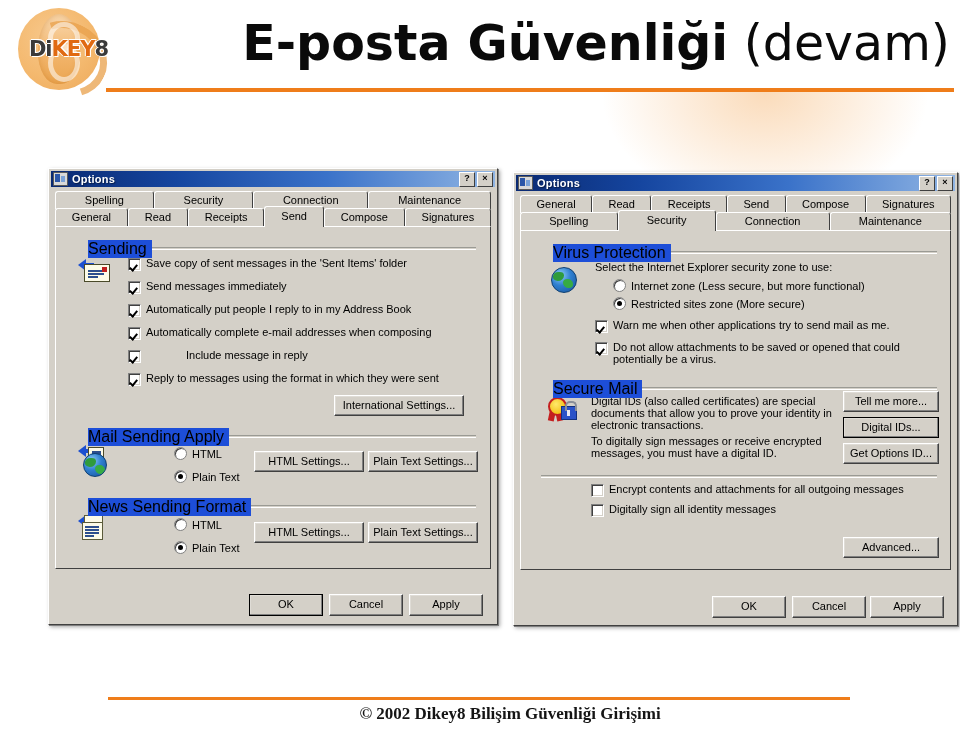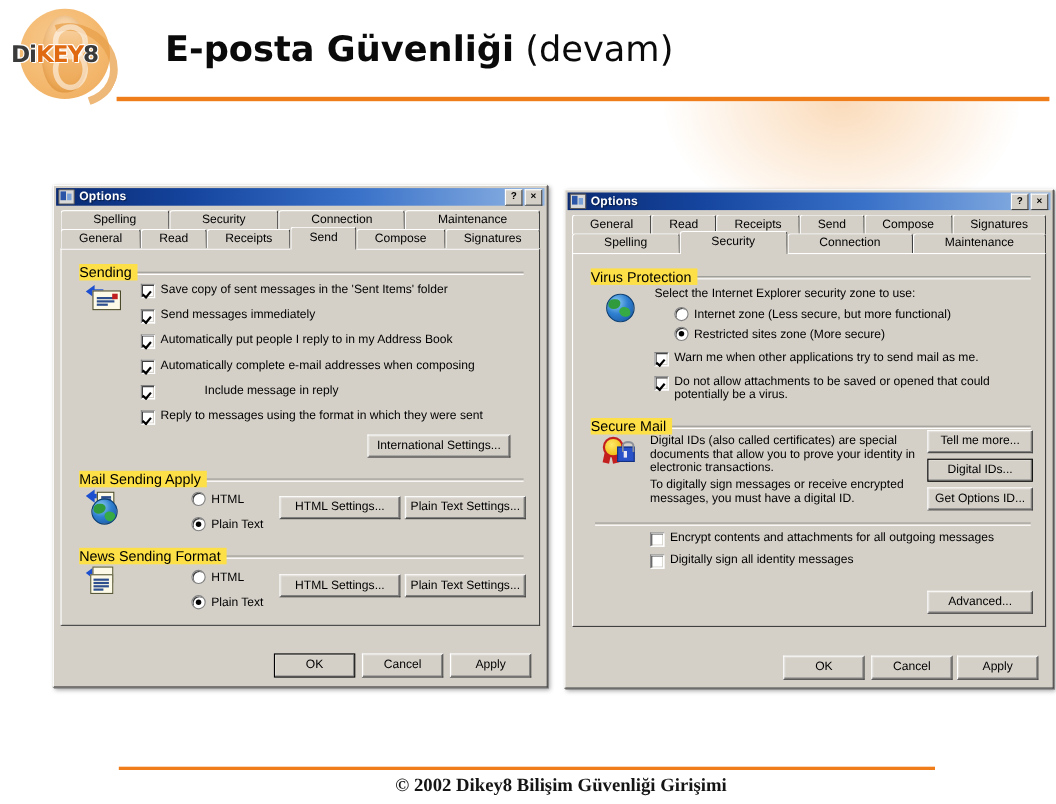--- a/index.html
+++ b/index.html
@@ -25,30 +25,30 @@
     border:7px solid rgba(233,160,75,.75);border-radius:50%;
     border-left-color:transparent;border-bottom-color:transparent;
     transform:rotate(26deg);
   }
   .logo-ring8a,.logo-ring8b{
     position:absolute;left:40px;border:5px solid rgba(255,255,255,.55);border-radius:50%;
   }
   .logo-ring8a{top:18px;width:22px;height:22px;}
   .logo-ring8b{top:40px;width:22px;height:28px;}
   #logo-text{
-    position:absolute;left:2px;top:33px;width:98px;text-align:left;
+    position:absolute;left:2px;top:33px;width:98px;text-align:right;
     font-family:"DejaVu Sans",sans-serif;font-weight:bold;font-size:21px;
     color:#3a3a3a;letter-spacing:-1px;
     text-shadow:1px 1px 0 #ffffff,-1px 0 0 #ffffff,0 -1px 0 #ffffff,1px -1px 0 #fff;
   }
   #logo-text .k{color:#e06a12;}
   #page-title{
     position:absolute;left:150px;top:8px;width:800px;height:72px;
-    font-family:"DejaVu Sans",sans-serif;font-size:32px;color:#0a0a0a;
-    line-height:72px;white-space:nowrap;
+    font-family:"DejaVu Sans",sans-serif;font-size:49px;color:#0a0a0a;
+    line-height:72px;white-space:nowrap;text-align:right;
   }
   #page-title .strong{font-weight:bold;}
   #page-title .light{font-weight:normal;}
   #header-rule{position:absolute;left:106px;top:88px;width:848px;height:4px;background:#ef7d1a;}
   .hdr-glow{
     position:absolute;left:600px;top:92px;width:330px;height:120px;
     background:radial-gradient(ellipse at 50% 0%,rgba(247,190,130,.55) 0%,rgba(255,255,255,0) 70%);
     pointer-events:none;
   }
   
@@ -117,21 +117,21 @@
     margin:0 6px 6px 6px;background:#d4d0c8;position:relative;
     border-top:1px solid #ffffff;border-left:1px solid #ffffff;
     border-right:1px solid #404040;border-bottom:1px solid #404040;
     z-index:2;
   }
   #dialog-send .tabbody{height:341px;}
   #dialog-security .tabbody{height:338px;}
   
   .group{position:absolute;}
   .group-label{
-    position:absolute;left:0;top:-1px;font-size:13px;color:#000;background:#fde047;
+    position:absolute;left:16px;top:-1px;font-size:16px;color:#000;background:#1d4ed8;
     padding-right:5px;z-index:2;white-space:nowrap;
   }
   .group-line{
     position:absolute;left:0;top:6px;height:1px;
     border-top:1px solid #9a9a94;border-bottom:1px solid #ffffff;
   }
   .divider{
     position:absolute;height:1px;border-top:1px solid #9a9a94;border-bottom:1px solid #ffffff;
   }
   

